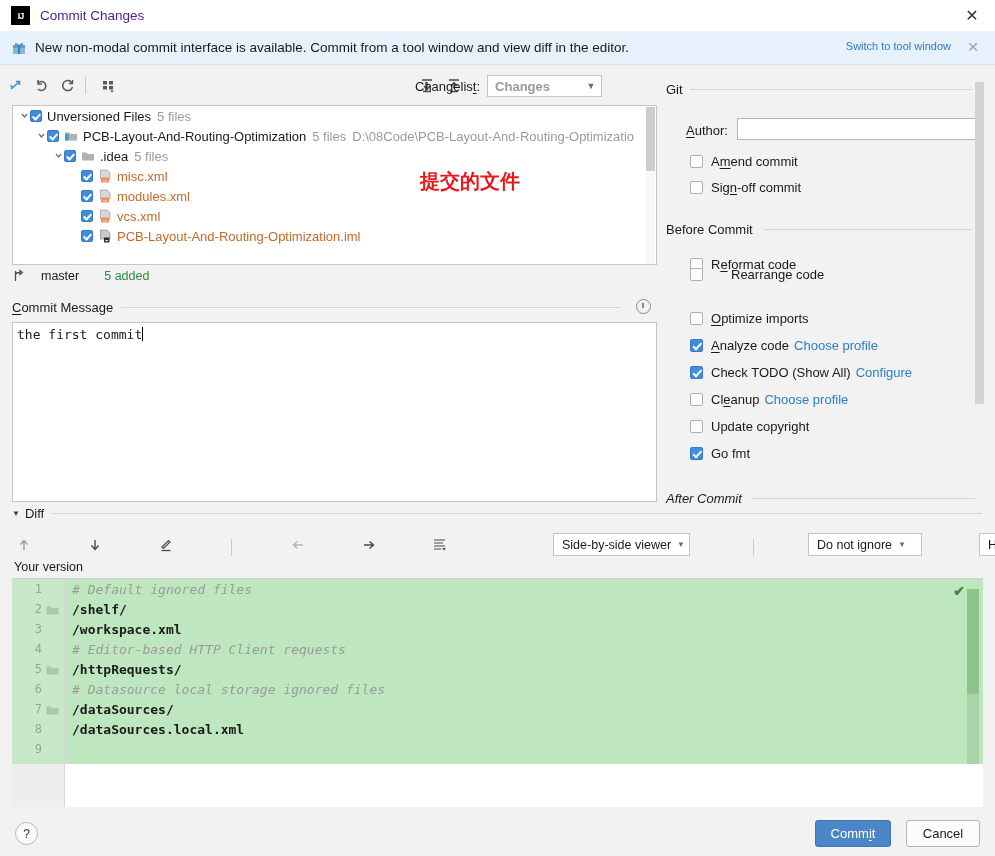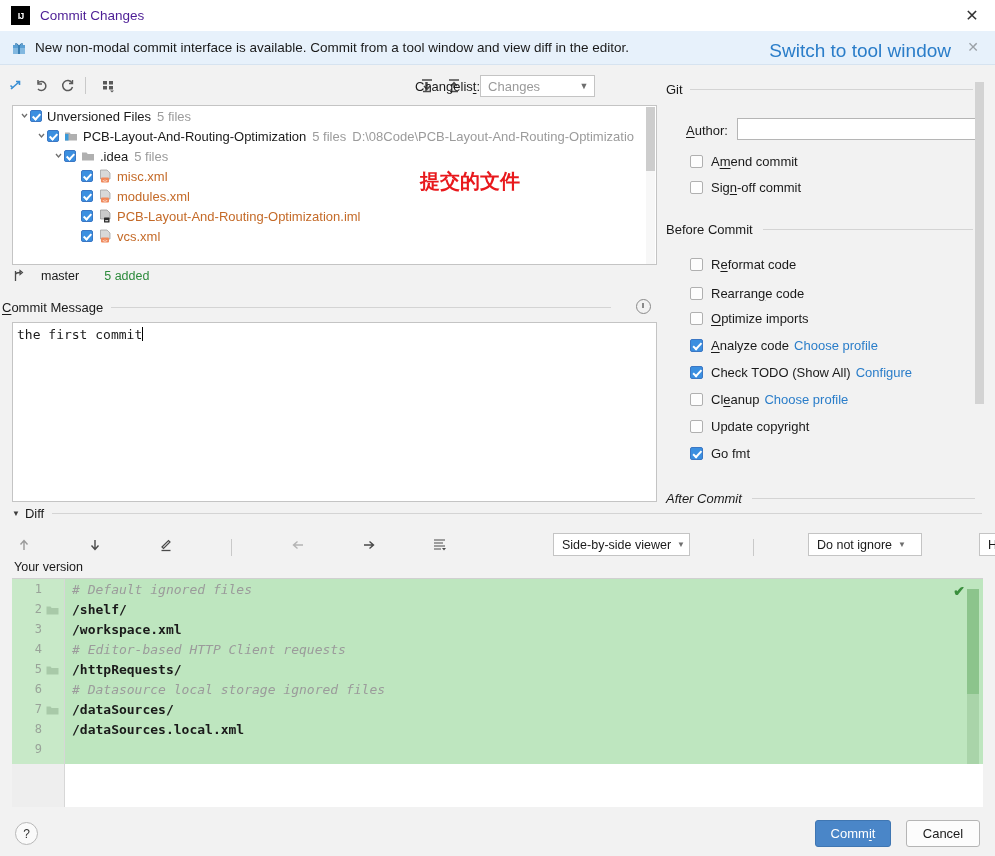--- a/index.html
+++ b/index.html
@@ -35,51 +35,51 @@
   
   .notif {
     position:absolute; left:0; top:31px; width:995px; height:33px;
     background:#e7f1fb; border-bottom:1px solid #d6e3f0;
     display:flex; align-items:center;
   }
   .gift-icon { margin-left:12px; margin-right:9px; width:14px; height:14px; position:relative; }
   .notif-text { font-size:13.5px; color:#1a1a1a; }
   .notif-link {
     position:absolute; right:44px; top:9px;
-    color:#2a7dc9; font-size:19px; cursor:default;
+    color:#2a7dc9; font-size:11px; cursor:default;
   }
   .notif-close {
     position:absolute; right:16px; top:8px; color:#9aa0a6; font-size:14px; cursor:default;
   }
 
   
   .left-toolbar {
     position:absolute; left:0; top:68px; width:660px; height:35px;
     display:flex; align-items:center;
   }
   .tb-icon {
     width:22px; height:22px; margin-left:4px;
     display:flex; align-items:center; justify-content:center; cursor:default;
   }
   .tb-sep { width:1px; height:17px; background:#c9c9c9; margin:0 7px; }
 
   .changelist-wrap {
     position:absolute; left:415px; top:75px; display:flex; align-items:center;
   }
-  .changelist-label { font-size:13px; }
+  .changelist-label { font-size:13px; margin-right:7px; }
   .combo {
     height:22px; border:1px solid #c4c4c4; background:#fff;
     display:flex; align-items:center; box-sizing:border-box;
     font-size:13px; cursor:default;
   }
   .combo .cbtext { padding:0 7px; white-space:nowrap; overflow:hidden; }
   .combo .cbarrow {
     margin-left:auto; width:20px; text-align:center; color:#6e6e6e; font-size:9px;
   }
-  #changelist-combo { width:115px; color:#9a9a9a; }
+  #changelist-combo { width:115px; color:#9a9a9a;font-weight:bold; }
 
   
   .tree-panel {
     position:absolute; left:12px; top:105px; width:645px; height:160px;
     background:#fff; border:1px solid #c4c4c4; box-sizing:border-box;
     overflow:hidden;
   }
   .tree-row { height:20px; display:flex; align-items:center; white-space:nowrap; font-size:13px; }
   .arrow {
     width:11px; height:11px; display:inline-block; position:relative;
@@ -343,35 +343,35 @@
               <path d="M2.5 1 L9 1 L12 4 L12 10 L2.5 10 Z" fill="#d8d8d8" stroke="#9a9a9a" stroke-width="0.7"></path>
               <rect x="3" y="8.5" width="8" height="5" fill="#f0885a" rx="1"></rect>
               <text x="7" y="12.6" font-size="4.2" fill="#fff" text-anchor="middle" font-family="monospace">&lt;&gt;</text>
             </svg></span>
           <span class="lbl-orange">modules.xml</span>
         </div>
         <div class="tree-row" style="padding-left: 57px;">
           <span class="arrow"></span>
           <span class="cbx"></span>
           <span class="ficon"><svg width="14" height="14" viewBox="0 0 14 14">
-              <path d="M2.5 1 L9 1 L12 4 L12 10 L2.5 10 Z" fill="#c9c9c9" stroke="#8a8a8a" stroke-width="0.7"></path>
-              <rect x="6" y="8.5" width="5.5" height="5" fill="#2b2b2b" rx="0.5"></rect>
-              <rect x="7.2" y="11.2" width="3" height="1" fill="#fff"></rect>
-            </svg></span>
-          <span class="lbl-orange">PCB-Layout-And-Routing-Optimization.iml</span>
+              <path d="M2.5 1 L9 1 L12 4 L12 10 L2.5 10 Z" fill="#d8d8d8" stroke="#9a9a9a" stroke-width="0.7"></path>
+              <rect x="3" y="8.5" width="8" height="5" fill="#f0885a" rx="1"></rect>
+              <text x="7" y="12.6" font-size="4.2" fill="#fff" text-anchor="middle" font-family="monospace">&lt;&gt;</text>
+            </svg></span>
+          <span class="lbl-orange">vcs.xml</span>
         </div>
         <div class="tree-row" style="padding-left: 57px;">
           <span class="arrow"></span>
           <span class="cbx"></span>
           <span class="ficon"><svg width="14" height="14" viewBox="0 0 14 14">
-              <path d="M2.5 1 L9 1 L12 4 L12 10 L2.5 10 Z" fill="#d8d8d8" stroke="#9a9a9a" stroke-width="0.7"></path>
-              <rect x="3" y="8.5" width="8" height="5" fill="#f0885a" rx="1"></rect>
-              <text x="7" y="12.6" font-size="4.2" fill="#fff" text-anchor="middle" font-family="monospace">&lt;&gt;</text>
-            </svg></span>
-          <span class="lbl-orange">vcs.xml</span>
+              <path d="M2.5 1 L9 1 L12 4 L12 10 L2.5 10 Z" fill="#c9c9c9" stroke="#8a8a8a" stroke-width="0.7"></path>
+              <rect x="6" y="8.5" width="5.5" height="5" fill="#2b2b2b" rx="0.5"></rect>
+              <rect x="7.2" y="11.2" width="3" height="1" fill="#fff"></rect>
+            </svg></span>
+          <span class="lbl-orange">PCB-Layout-And-Routing-Optimization.iml</span>
         </div>
       </div>
     <div class="tree-scroll">
       <div class="thumb"></div>
     </div>
   </div>
 
   <div id="annotations">
       <div class="annot-red" style="left: 420px; top: 168px; color: rgb(232, 24, 28);">提交的文件</div>
       <div class="annot-red" style="left: 225px; top: 392px; color: rgb(232, 24, 28);">注释信息</div>
@@ -379,21 +379,21 @@
 
   <div class="branch-bar">
     <svg width="13" height="14" viewBox="0 0 13 14">
       <path d="M3.5 2 L3.5 12 M3.5 6 Q3.5 3.5 8 3.5 L8 2.5" stroke="#4a4a4a" stroke-width="1.3" fill="none"></path>
       <path d="M8 1.5 L10.5 3.5 L8 5.5 Z" fill="none" stroke="#4a4a4a" stroke-width="1.1"></path>
     </svg>
     <span class="branch-name">master</span>
     <span class="added-count">5 added</span>
   </div>
 
-  <div class="section-head" style="left:2px; top:300px; width:645px;">
+  <div class="section-head" style="left:12px; top:300px; width:645px;">
     <span><span class="u">C</span>ommit Message</span>
     <span class="section-line" style="width:500px;"></span>
   </div>
   <div class="clock-icon"></div>
   <div class="msg-box">
     <div class="msg-text"><span>the first commit</span><span class="caret"></span></div>
   </div>
 
   <div class="grp-title" style="left:666px; top:82px;">Git</div>
   <div class="grp-rule" style="left:690px; top:89px; width:283px;"></div>
@@ -411,21 +411,21 @@
   </div>
 
   <div class="grp-title" style="left:666px; top:222px;">Before Commit</div>
   <div class="grp-rule" style="left:763px; top:229px; width:210px;"></div>
 
   <div id="before-commit-options">
       <div class="opt-row" style="left: 690px; top: 255px;">
         <span class="cbx-off"></span>
         <span>R<span class="u">e</span>format code</span>
       </div>
-      <div class="opt-row" style="left: 690px; top: 284px;">
+      <div class="opt-row" style="left: 690px; top: 265px; gap: 20px;">
         <span class="cbx-off"></span>
         <span>Rearran<span class="u">g</span>e code</span>
       </div>
       <div class="opt-row" style="left: 690px; top: 309px;">
         <span class="cbx-off"></span>
         <span><span class="u">O</span>ptimize imports</span>
       </div>
       <div class="opt-row" style="left: 690px; top: 336px;">
         <span class="cbx-on"></span>
         <span><span class="u">A</span>nalyze code</span>

